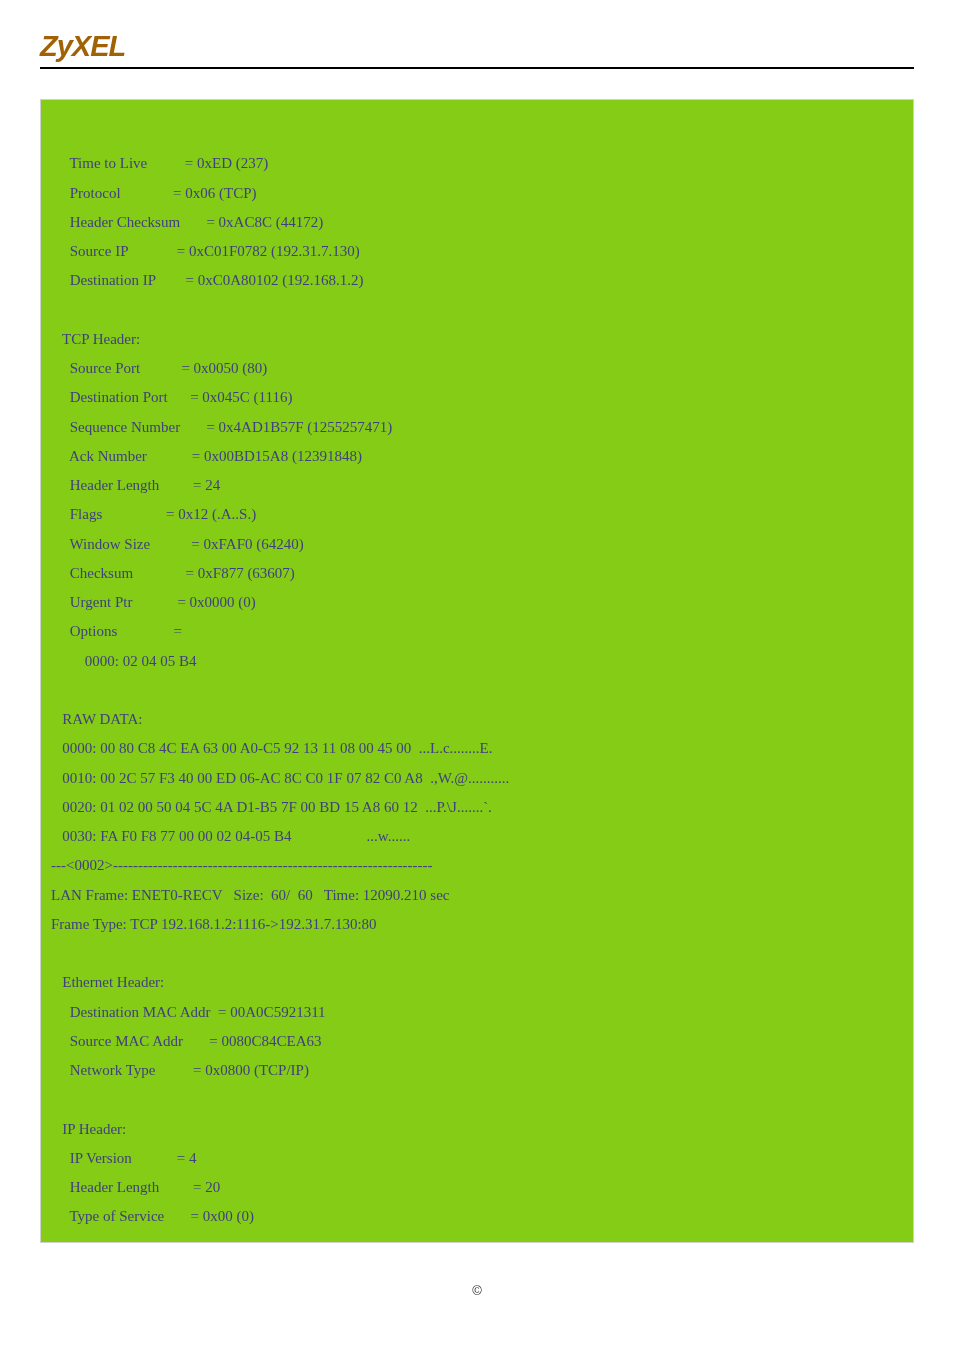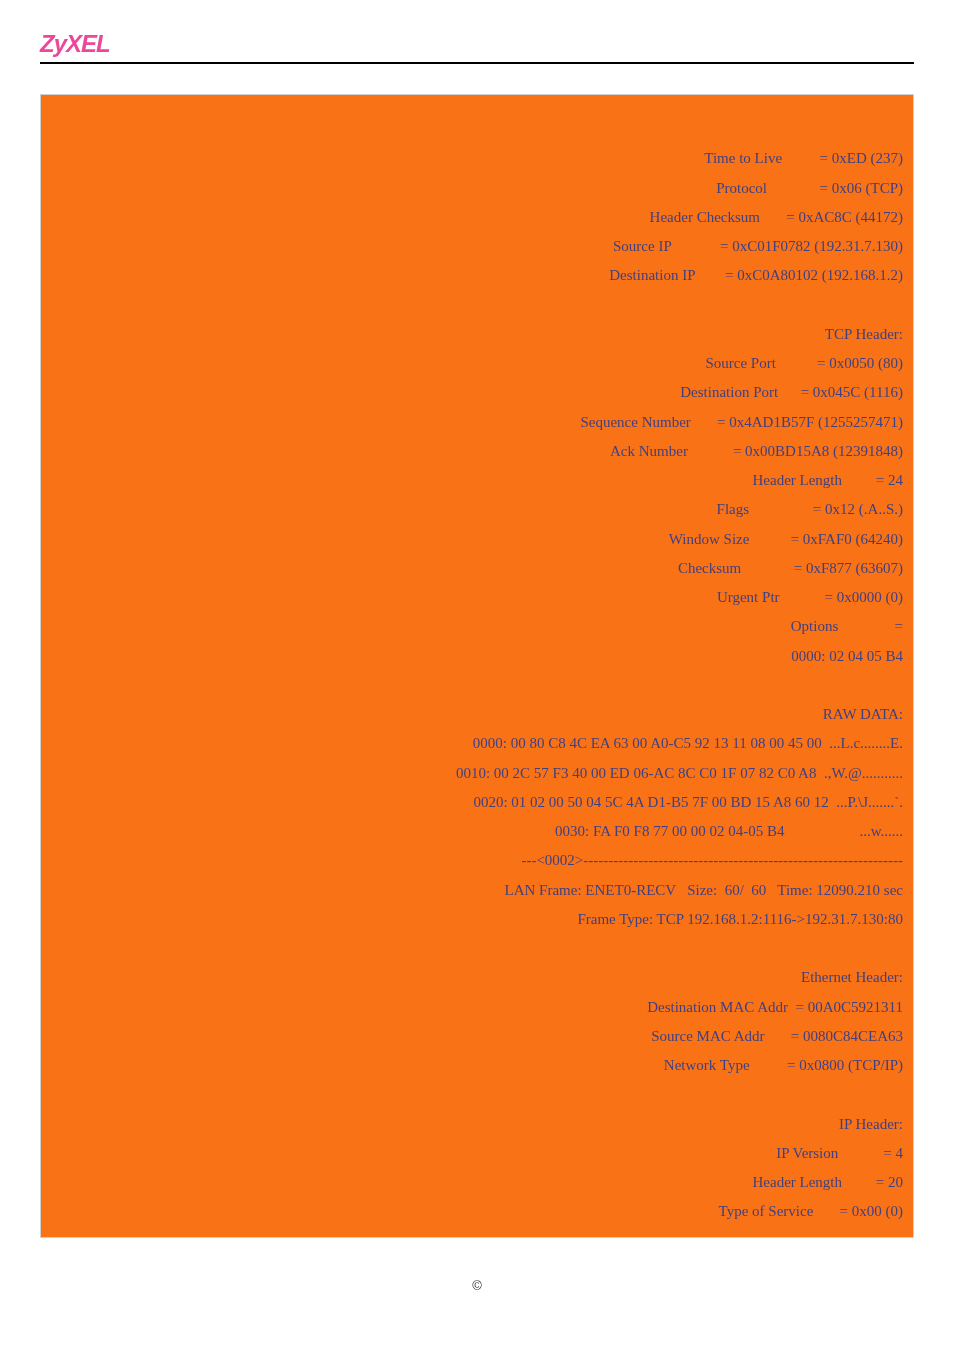--- a/index.html
+++ b/index.html
@@ -11,41 +11,40 @@
   }
   .page {
     width: 954px;
     box-sizing: border-box;
     padding: 30px 40px 20px 40px;
   }
   .brand {
     font-family: "Arial Black", Arial, sans-serif;
     font-style: italic;
     font-weight: 900;
-    font-size: 24px;
+    font-size: 29px;
     letter-spacing: -1px;
-    color: #ec4899;
+    color: #a16207;
     margin-bottom: 4px;
   }
   .brand-rule {
     border: none;
     border-top: 2px solid #000;
     margin: 0 0 30px 0;
   }
   .packet-block {
-    background: #f97316;
+    background: #84cc16;
     border: 1px solid #d0d0d0;
     padding: 20px 10px 10px 10px;
     font-family: "Nimbus Roman", "Times New Roman", serif;
     font-size: 15px;
     line-height: 1.95;
     color: #404080;
     white-space: pre;
     overflow: hidden;
-    text-align: right;
   }
   .copyright {
     text-align: center;
     font-size: 13px;
     color: #333;
     margin-top: 40px;
   }
 </style>
 </head>
 <body>

